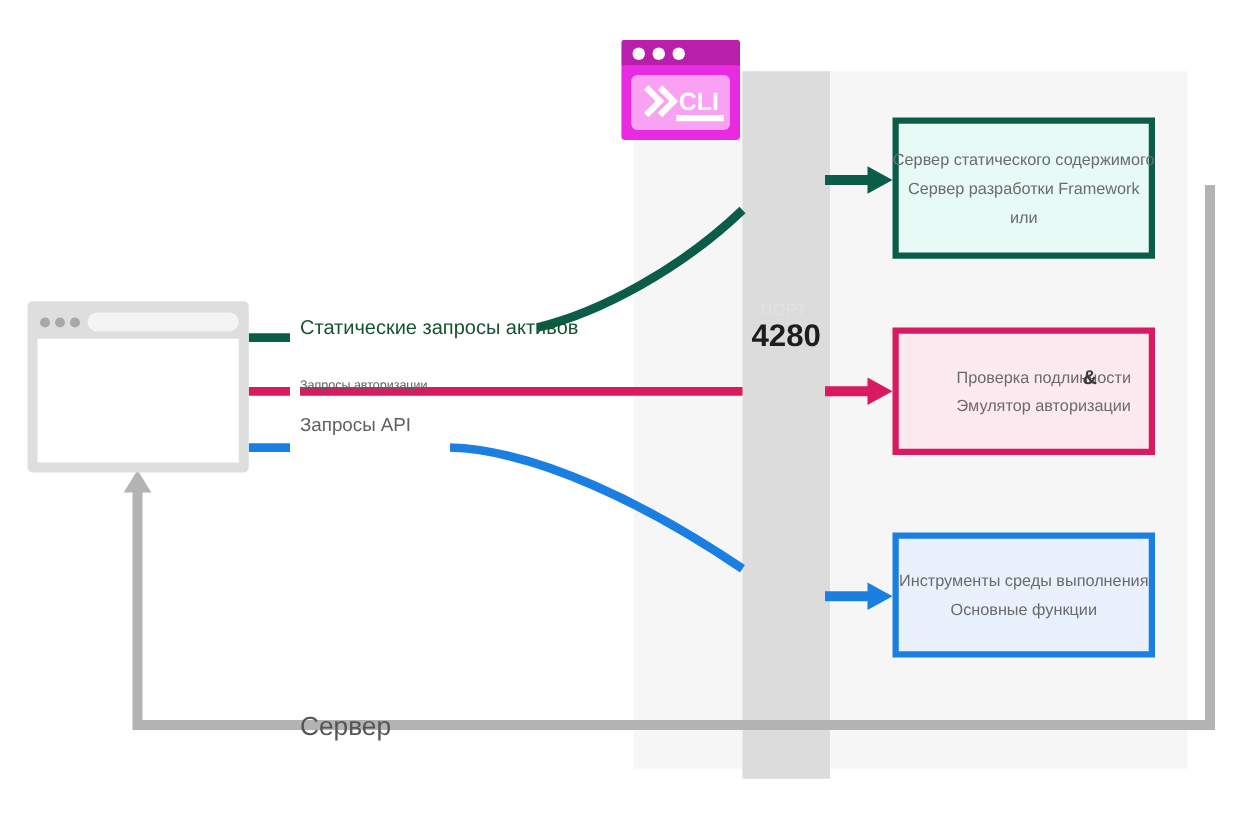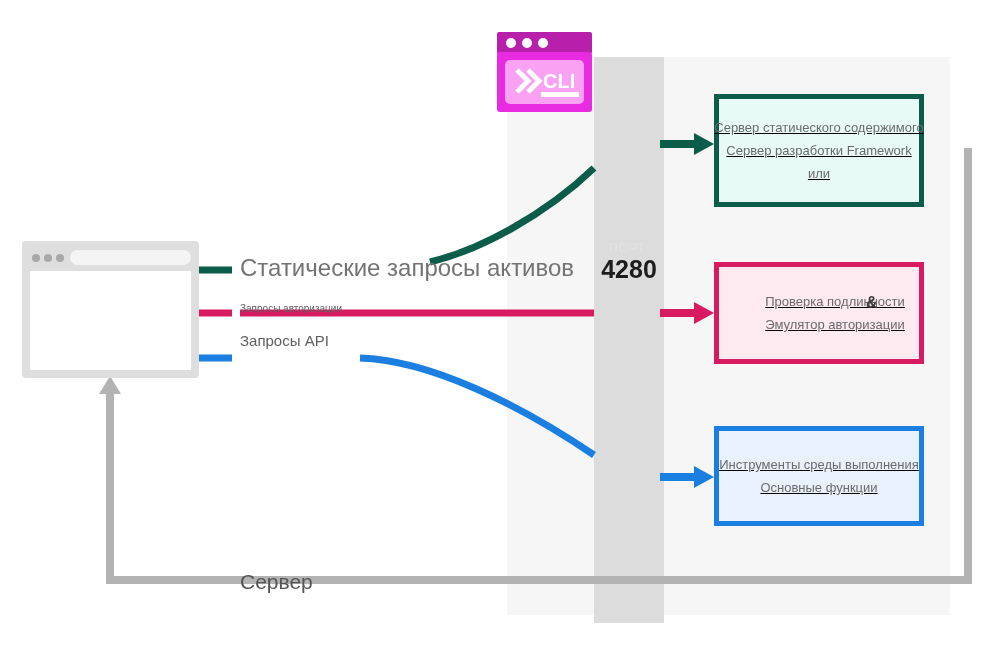--- a/index.html
+++ b/index.html
@@ -87,22 +87,22 @@
     background: #ffffff;
   }
 
   
   .legend-label {
     white-space: nowrap;
     color: #606060;
   }
   #label-static {
     left: 240px; top: 254px;
-    font-size: 24px;
-    color: #737373;
+    font-size: 16px;
+    color: #14532d;
     text-align: right;
   }
   #label-auth {
     left: 240px; top: 303px;
     font-size: 10px;
   }
   #label-api {
     left: 240px; top: 332px;
     font-size: 15px;
   }
@@ -113,21 +113,20 @@
   }
 
   
   .service-box {
     box-sizing: border-box;
     border-style: solid;
     border-width: 5px;
     display: flex;
     align-items: center;
     justify-content: center;
-    text-decoration: underline;
   }
   .service-text {
     text-align: center;
     font-size: 13px;
     color: #6b6b6b;
     line-height: 23px;
     white-space: nowrap;
   }
   #box-static {
     left: 714px; top: 94px;

